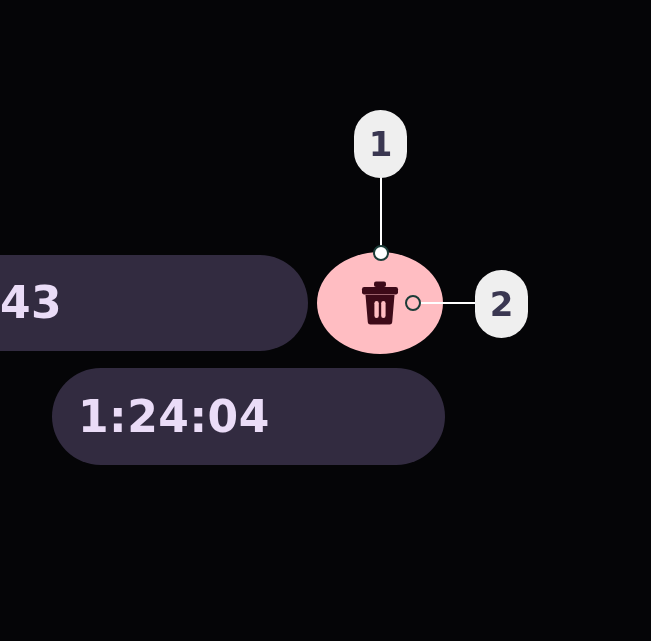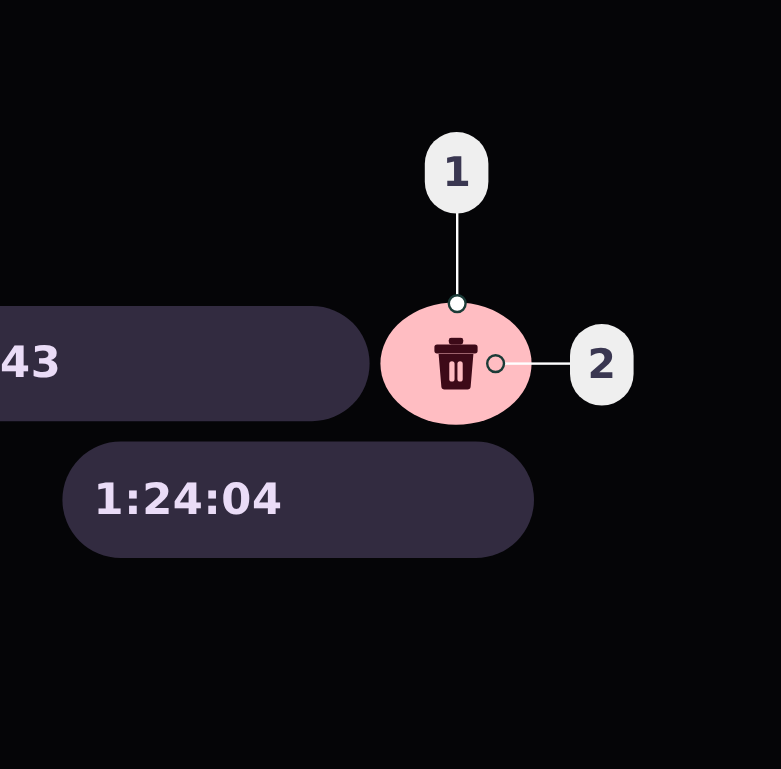--- a/index.html
+++ b/index.html
@@ -20,21 +20,21 @@
   .pill {
     position: absolute;
     background: #322B40;
     border-radius: 56px;
     display: flex;
     align-items: center;
     box-sizing: border-box;
   }
   .pill-label {
     color: #EADCF7;
-    font-size: 36px;
+    font-size: 44px;
     font-weight: 700;
     letter-spacing: 0.5px;
     white-space: nowrap;
     line-height: 1;
   }
 
   #pill-top {
     left: -92px;
     top: 255px;
     width: 400px;

